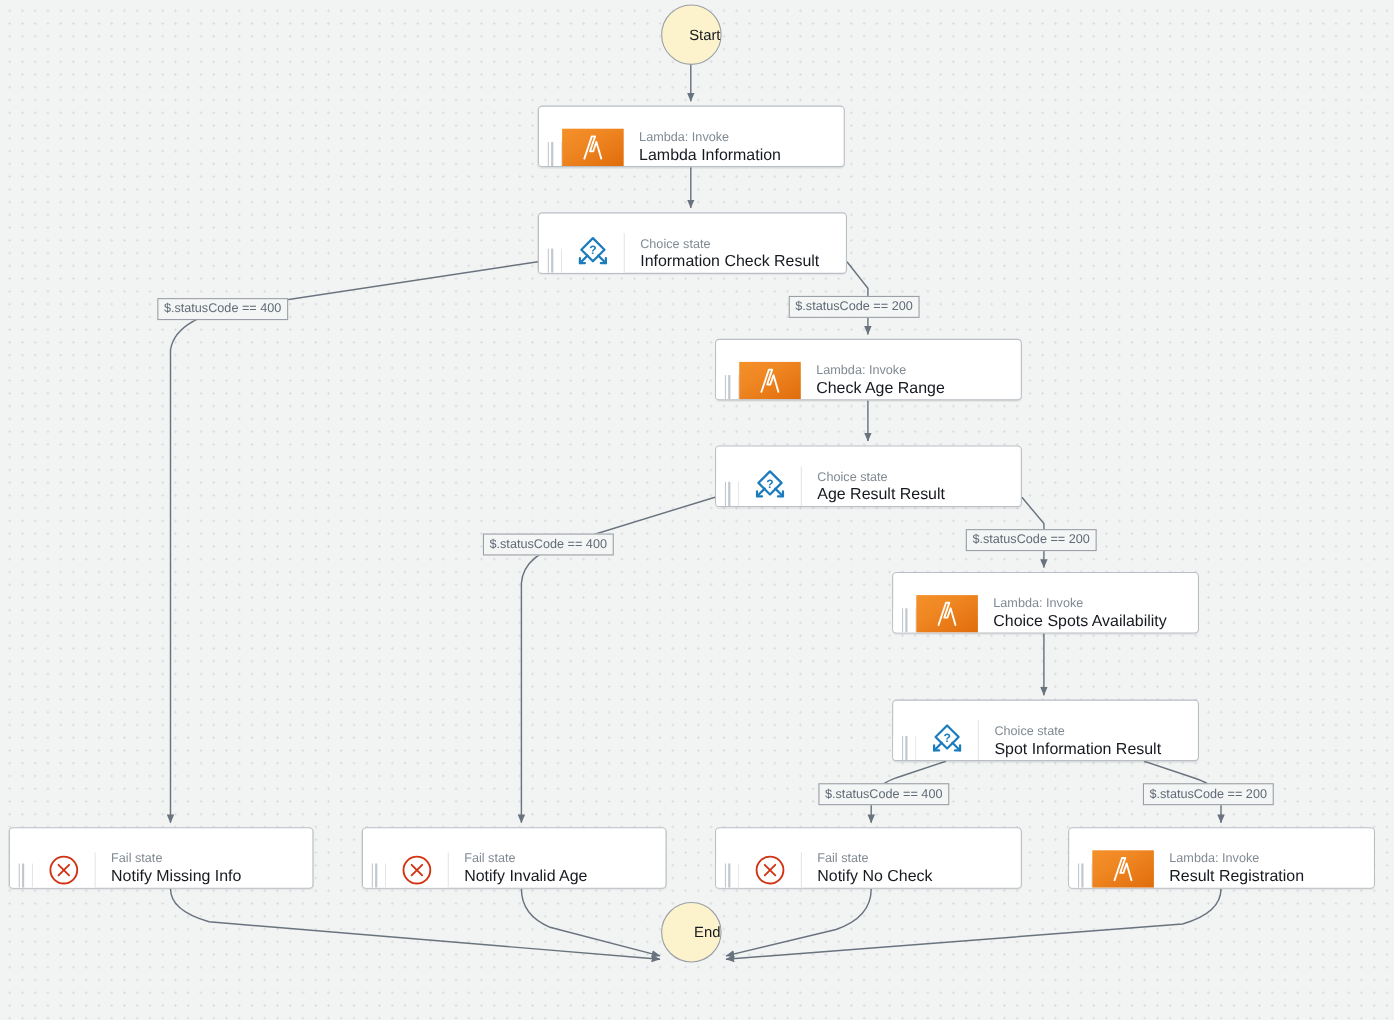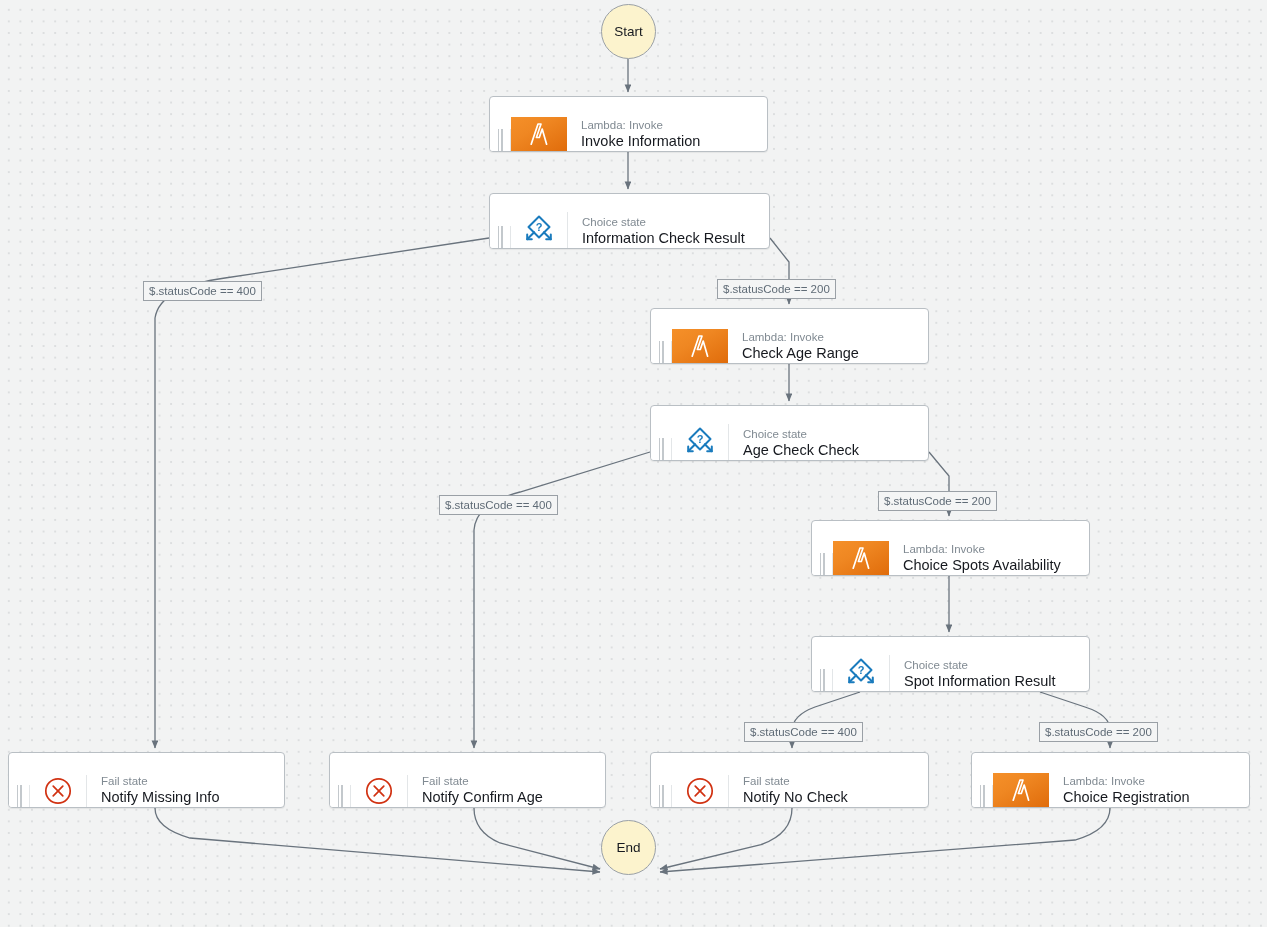--- a/index.html
+++ b/index.html
@@ -14,21 +14,21 @@
     background-image:radial-gradient(circle, #dcdedf 1.1px, rgba(0,0,0,0) 1.2px);
     background-size:11.6px 11.6px;
     background-position:3px 4px;
   }
   #edges{position:absolute;left:0;top:0;width:1267px;height:927px;pointer-events:none;}
 
   
   .terminal{
     position:absolute;border-radius:50%;
     background:#fcf3cd;border:1px solid #9aa0a6;
-    display:flex;align-items:center;justify-content:center;
+    display:flex;align-items:center;justify-content:flex-end;
     font-size:13.5px;color:#16191f;box-sizing:border-box;
   }
 
   
   .node{
     position:absolute;box-sizing:border-box;height:56px;
     background:#ffffff;border:1px solid #b9bfc4;border-radius:4px;
     display:flex;align-items:flex-end;overflow:hidden;
     box-shadow:0 1px 1px rgba(0,0,0,.06);
   }
@@ -50,21 +50,21 @@
     padding:0 12px 0 14px;min-width:0;
   }
   .kind{font-size:11.5px;line-height:14px;color:#808a92;white-space:nowrap;}
   .title{font-size:14.5px;line-height:19px;color:#16191f;white-space:nowrap;}
 
   
   .edgelabel{
     position:absolute;box-sizing:border-box;height:20px;
     background:#f4f5f5;border:1px solid #9aa0a6;
     font-size:11.5px;line-height:18px;color:#5f6b76;
-    padding:0 5px;white-space:nowrap;margin-top:10px;
+    padding:0 5px;white-space:nowrap;
   }
 </style>
 </head>
 <body>
 
 <div id="canvas">
 
   <svg id="edges" viewBox="0 0 1267 927" xmlns="http://www.w3.org/2000/svg">
     <defs>
       <marker id="ah" markerWidth="9" markerHeight="9" refX="7.6" refY="3.4" orient="auto" markerUnits="userSpaceOnUse">
@@ -114,21 +114,21 @@
           <i></i>
           <i></i>
         </div>
         <div class="iconcell lambda">
           <svg width="34" height="34" viewBox="0 0 34 34" aria-hidden="true">
             <path d="M9.2 27.2 L16.0 7.0 L19.0 7.0 L14.4 20.5 L17.3 20.5 L20.2 12.0 L24.6 27.2" fill="none" stroke="#ffffff" stroke-width="1.7" stroke-linejoin="round" stroke-linecap="round"></path>
           </svg>
         </div>
         <div class="labels">
           <div class="kind">Lambda: Invoke</div>
-          <div class="title">Invoke Information</div>
+          <div class="title">Lambda Information</div>
         </div>
       </div>
       <div class="node" style="left: 489px; top: 193px; width: 281px;">
         <div class="grip">
           <i></i>
           <i></i>
         </div>
         <div class="iconcell plain">
           <svg width="36" height="36" viewBox="0 0 36 36" aria-hidden="true">
             <g fill="none" stroke="#1a7bbd" stroke-width="2" stroke-linejoin="round" stroke-linecap="round">
@@ -171,21 +171,21 @@
               <path d="M18 4.5 L28.5 15 L18 25.5 L7.5 15 Z"></path>
               <path d="M13.2 20.2 L6.2 27.2 M22.8 20.2 L29.8 27.2"></path>
               <path d="M6.2 27.2 L6.2 22.6 M6.2 27.2 L10.8 27.2"></path>
               <path d="M29.8 27.2 L29.8 22.6 M29.8 27.2 L25.2 27.2"></path>
             </g>
             <text x="18" y="19.2" font-family="Liberation Sans, sans-serif" font-size="11" font-weight="bold" fill="#1a7bbd" text-anchor="middle">?</text>
           </svg>
         </div>
         <div class="labels">
           <div class="kind">Choice state</div>
-          <div class="title">Age Check Check</div>
+          <div class="title">Age Result Result</div>
         </div>
       </div>
       <div class="node" style="left: 811px; top: 520px; width: 279px;">
         <div class="grip">
           <i></i>
           <i></i>
         </div>
         <div class="iconcell lambda">
           <svg width="34" height="34" viewBox="0 0 34 34" aria-hidden="true">
             <path d="M9.2 27.2 L16.0 7.0 L19.0 7.0 L14.4 20.5 L17.3 20.5 L20.2 12.0 L24.6 27.2" fill="none" stroke="#ffffff" stroke-width="1.7" stroke-linejoin="round" stroke-linecap="round"></path>
@@ -239,21 +239,21 @@
           <i></i>
         </div>
         <div class="iconcell plain">
           <svg width="32" height="32" viewBox="0 0 32 32" aria-hidden="true">
             <circle cx="16" cy="16" r="12.2" fill="none" stroke="#d13212" stroke-width="1.7"></circle>
             <path d="M11.2 11.2 L20.8 20.8 M20.8 11.2 L11.2 20.8" stroke="#d13212" stroke-width="1.7" stroke-linecap="round"></path>
           </svg>
         </div>
         <div class="labels">
           <div class="kind">Fail state</div>
-          <div class="title">Notify Confirm Age</div>
+          <div class="title">Notify Invalid Age</div>
         </div>
       </div>
       <div class="node" style="left: 650px; top: 752px; width: 279px;">
         <div class="grip">
           <i></i>
           <i></i>
         </div>
         <div class="iconcell plain">
           <svg width="32" height="32" viewBox="0 0 32 32" aria-hidden="true">
             <circle cx="16" cy="16" r="12.2" fill="none" stroke="#d13212" stroke-width="1.7"></circle>
@@ -270,21 +270,21 @@
           <i></i>
           <i></i>
         </div>
         <div class="iconcell lambda">
           <svg width="34" height="34" viewBox="0 0 34 34" aria-hidden="true">
             <path d="M9.2 27.2 L16.0 7.0 L19.0 7.0 L14.4 20.5 L17.3 20.5 L20.2 12.0 L24.6 27.2" fill="none" stroke="#ffffff" stroke-width="1.7" stroke-linejoin="round" stroke-linecap="round"></path>
           </svg>
         </div>
         <div class="labels">
           <div class="kind">Lambda: Invoke</div>
-          <div class="title">Choice Registration</div>
+          <div class="title">Result Registration</div>
         </div>
       </div>
     </div>
 
   <div id="edgelabels">
       <div class="edgelabel" style="left: 143px; top: 271px;">$.statusCode == 400</div>
       <div class="edgelabel" style="left: 717px; top: 269px;">$.statusCode == 200</div>
       <div class="edgelabel" style="left: 439px; top: 485px;">$.statusCode == 400</div>
       <div class="edgelabel" style="left: 878px; top: 481px;">$.statusCode == 200</div>
       <div class="edgelabel" style="left: 744px; top: 712px;">$.statusCode == 400</div>

